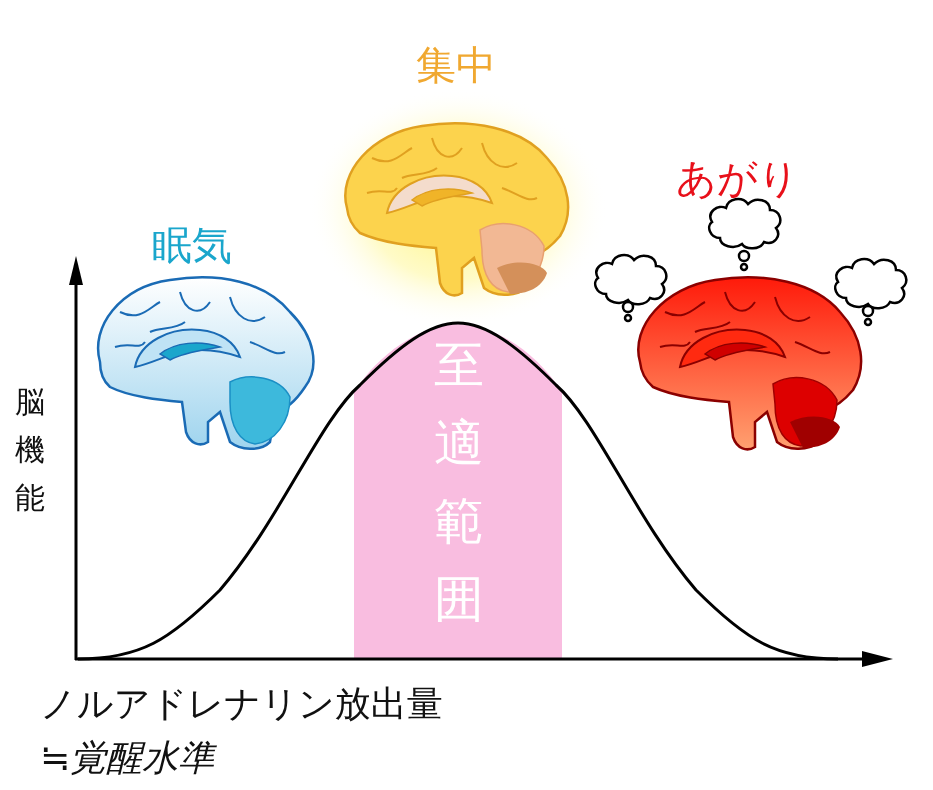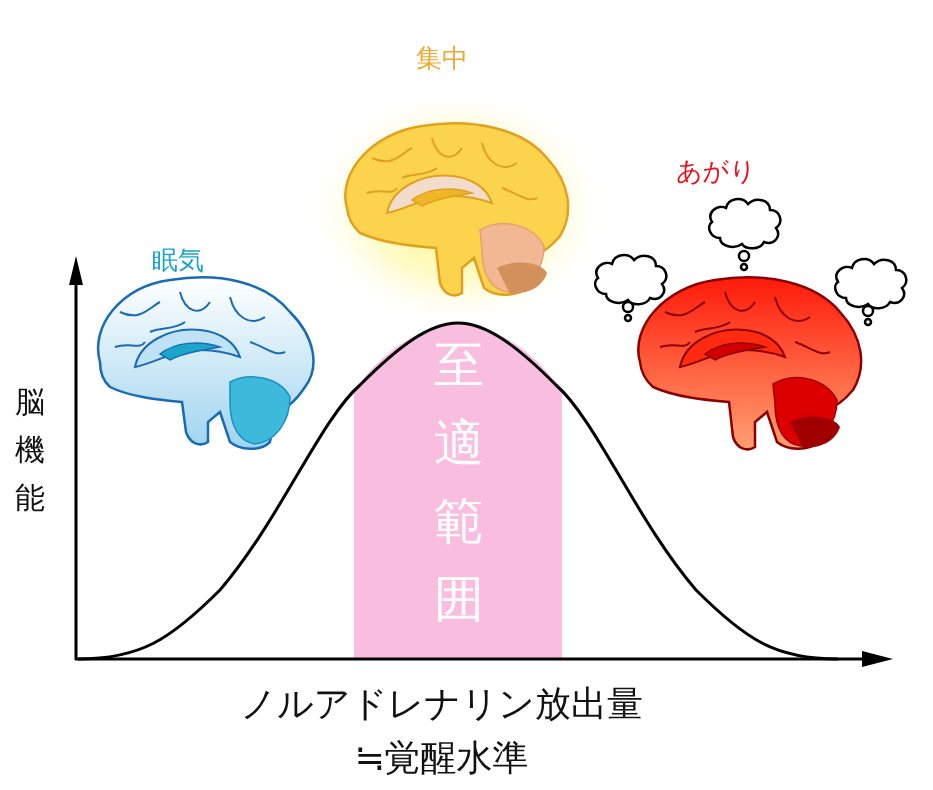--- a/index.html
+++ b/index.html
@@ -1,26 +1,26 @@
 <!DOCTYPE html>
 <html><head>
 <meta charset="utf-8">
 <style>
   html, body { margin:0; padding:0; background:#ffffff; }
   body { width:933px; height:790px; position:relative; overflow:hidden;
          font-family:"DejaVu Sans","Liberation Sans",sans-serif; }
   #diagram-svg { position:absolute; left:0; top:0; }
-  .label { position:absolute; font-size:26px; line-height:1; white-space:nowrap; }
+  .label { position:absolute; font-size:40px; line-height:1; white-space:nowrap; }
   .ylabel { position:absolute; left:10px; top:387px; width:40px; font-size:30px; color:#111;
             display:flex; flex-direction:column; align-items:center; gap:18px; }
   .ylabel span { display:block; line-height:1; }
   .band-text { position:absolute; left:404px; top:340px; width:110px; font-size:50px; color:#ffffff;
                display:flex; flex-direction:column; align-items:center; gap:28px; }
   .band-text span { display:block; line-height:1; }
-  .xlabel { position:absolute; left:0; width:883px; text-align:center; color:#111; font-size:36px; line-height:1; }
+  .xlabel { position:absolute; left:0; width:883px; color:#111; font-size:36px; line-height:1;padding-left:40px; }
 </style>
 </head>
 <body>
 
 <svg id="diagram-svg" width="933" height="790" viewBox="0 0 933 790">
   <defs>
     <radialGradient id="glow" cx="50%" cy="50%" r="50%">
       <stop offset="0%" stop-color="#fff36a" stop-opacity="0.95"></stop>
       <stop offset="60%" stop-color="#fff9b0" stop-opacity="0.7"></stop>
       <stop offset="100%" stop-color="#ffffff" stop-opacity="0"></stop>
@@ -88,31 +88,31 @@
     <circle cx="744" cy="256" r="5"></circle>
     <circle cx="744" cy="267" r="3"></circle>
   </g>
   <g fill="#fff" stroke="#000" stroke-width="2.5">
     <path d="M838,282 c-6,-10 6,-18 14,-14 c2,-10 16,-12 22,-4 c8,-8 22,-4 22,6 c10,0 14,12 6,18 c6,8 -2,18 -12,14 c-4,8 -18,8 -22,2 c-8,6 -22,2 -22,-6 c-10,0 -14,-12 -8,-16 Z"></path>
     <circle cx="868" cy="311" r="5"></circle>
     <circle cx="868" cy="322" r="3"></circle>
   </g>
 </svg>
 
-<div class="label" style="left:152px; top:225px; color:#1aa6cc;margin-top:22px;">眠気</div>
+<div class="label" style="left:152px; top:225px; color:#1aa6cc;">眠気</div>
 <div class="label" style="left:416px; top:45px; color:#f0a830;">集中</div>
 <div class="label" style="left:676px; top:158px; color:#e8101a;">あがり</div>
 
 <div class="ylabel">
   <span>脳</span>
   <span>機</span>
   <span>能</span>
 </div>
 
 <div class="band-text">
   <span>至</span>
   <span>適</span>
   <span>範</span>
   <span>囲</span>
 </div>
 
 <div class="xlabel" style="top:686px;">ノルアドレナリン放出量</div>
-<div class="xlabel" style="top:740px;">≒覚醒水準</div>
+<div class="xlabel" style="top:740px;font-style:italic;">≒覚醒水準</div>
 
 </body></html>

